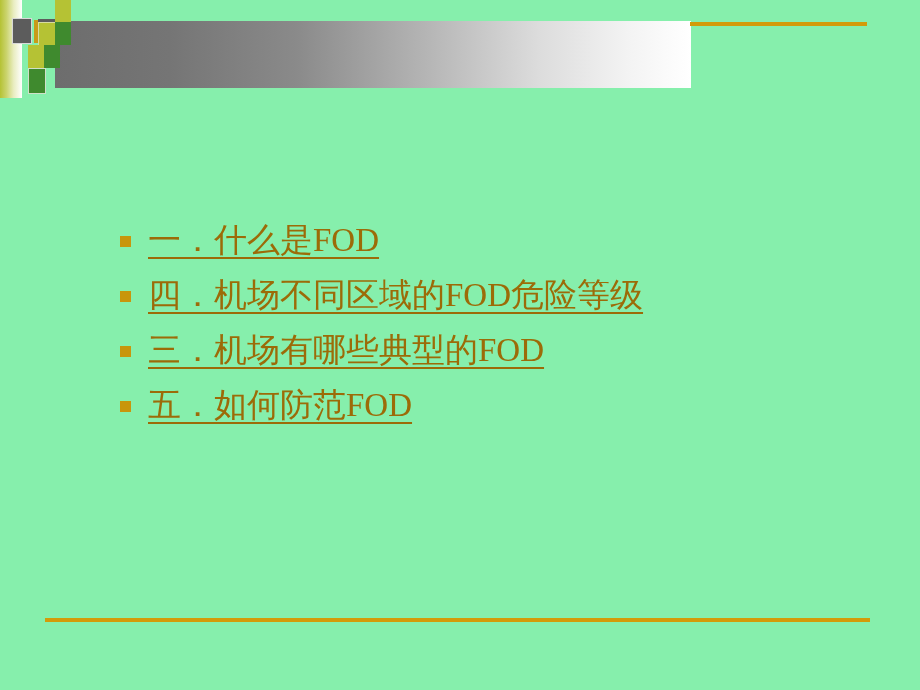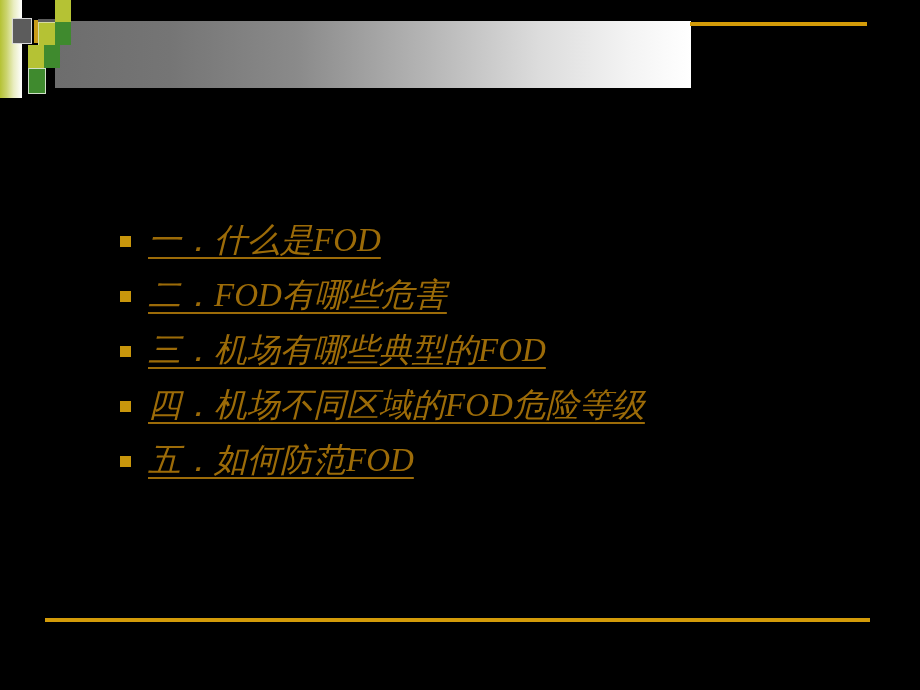--- a/index.html
+++ b/index.html
@@ -10,23 +10,22 @@
     width: 920px;
     height: 690px;
     background: #ffffff;
     font-family: "Liberation Serif", "DejaVu Serif", serif;
     overflow: hidden;
   }
   .slide {
     position: relative;
     width: 920px;
     height: 690px;
-    background: #000000;
+    background: #86efac;
     overflow: hidden;
-    font-style: italic;
   }
 
   
   .deco-left-strip {
     position: absolute;
     left: 0px;
     top: 0px;
     width: 22px;
     height: 98px;
     background: linear-gradient(to right, #b5c234 0%, #cbd46e 30%, #e9edc0 62%, #ffffff 100%);
@@ -180,31 +179,27 @@
 
   <div class="rule-top-right"></div>
 
   <ul class="toc">
     <li class="toc-item">
       <span class="bullet"></span>
       <span class="toc-text">一．什么是FOD</span>
     </li>
     <li class="toc-item">
       <span class="bullet"></span>
-      <span class="toc-text">二．FOD有哪些危害</span>
+      <span class="toc-text">四．机场不同区域的FOD危险等级</span>
     </li>
     <li class="toc-item">
       <span class="bullet"></span>
       <span class="toc-text">三．机场有哪些典型的FOD</span>
     </li>
     <li class="toc-item">
       <span class="bullet"></span>
-      <span class="toc-text">四．机场不同区域的FOD危险等级</span>
-    </li>
-    <li class="toc-item">
-      <span class="bullet"></span>
       <span class="toc-text">五．如何防范FOD</span>
     </li>
   </ul>
 
   <div class="rule-bottom"></div>
 
 </div>
 
 </body></html>

